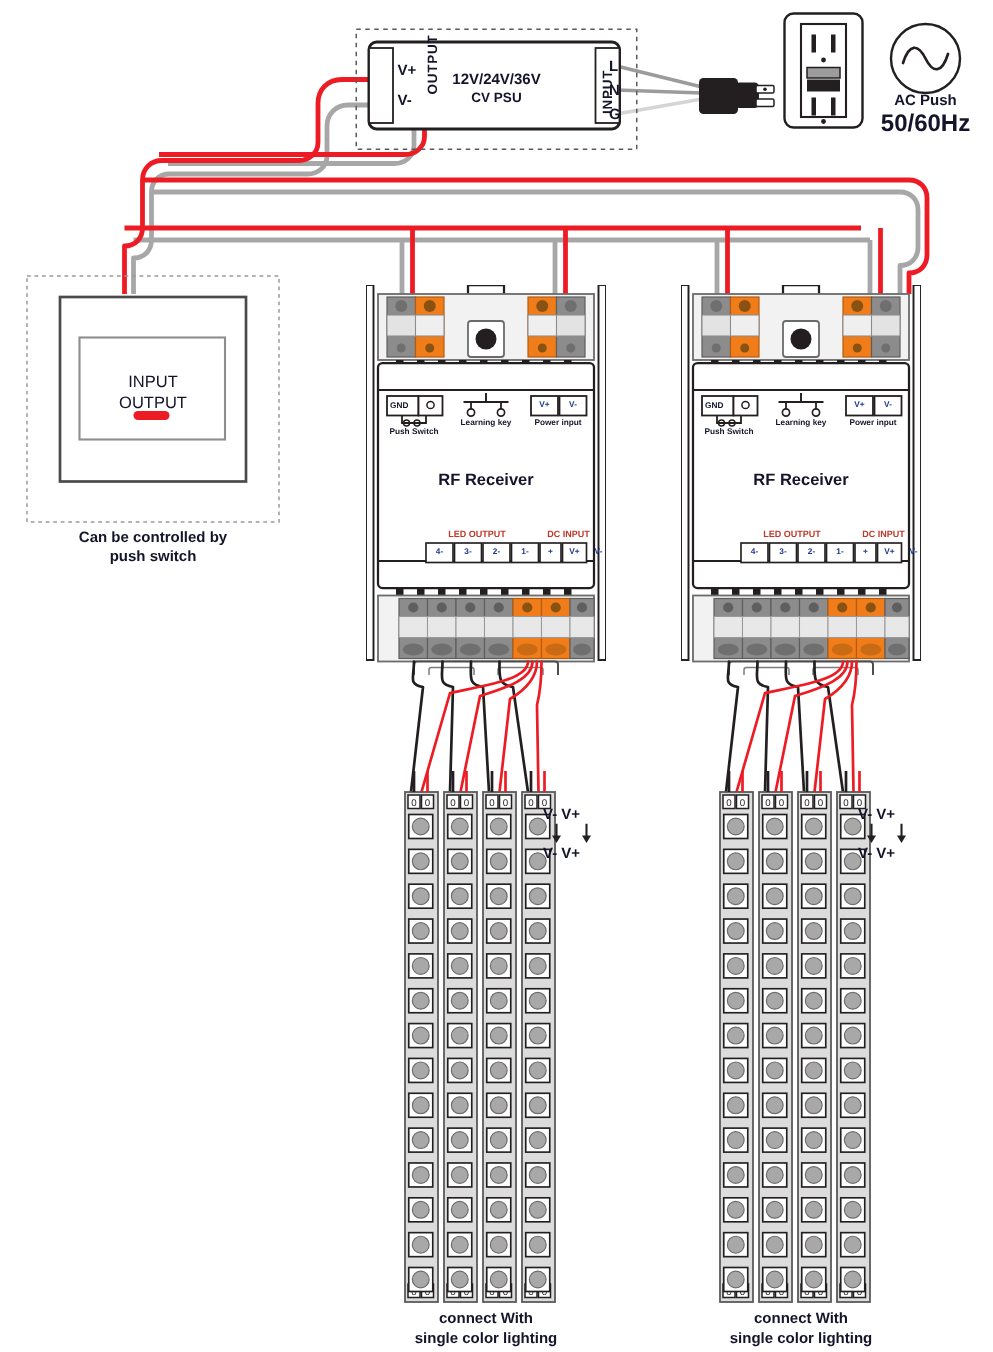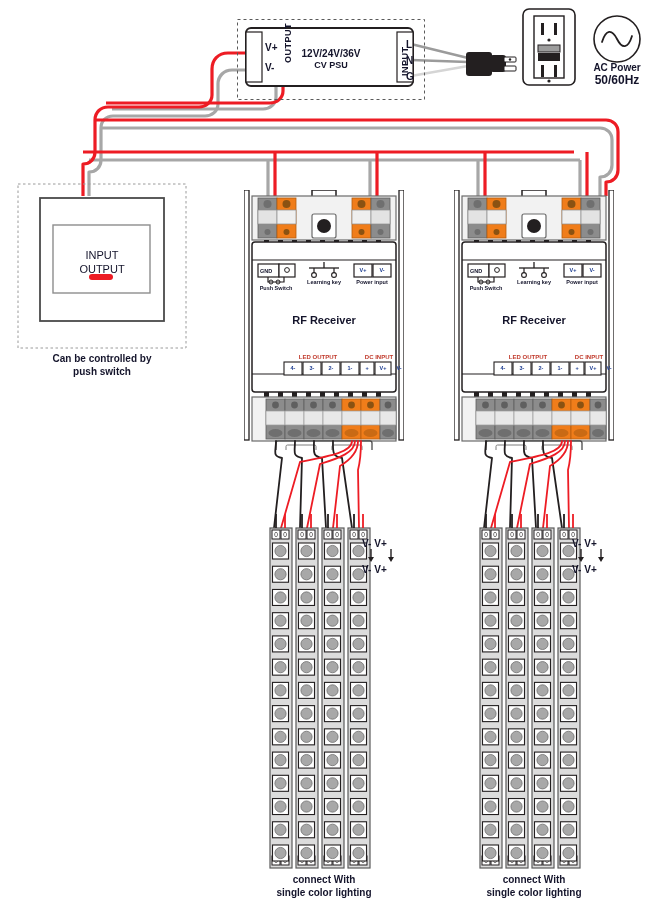--- a/index.html
+++ b/index.html
@@ -92,22 +92,22 @@
   <rect x="16" y="45" width="22" height="8" fill="#231f20"></rect>
   <rect x="19" y="57" width="3" height="12" fill="#231f20"></rect>
   <rect x="32" y="57" width="3" height="12" fill="#231f20"></rect>
   <circle cx="27" cy="73" r="1.6" fill="#231f20"></circle>
 </svg>
 
 <svg class="abs" style="left:592px;top:14px;" width="50" height="50" viewBox="0 0 50 50">
   <circle cx="25" cy="25" r="23" fill="#ffffff" stroke="#231f20" stroke-width="1.6"></circle>
   <path d="M10,28 C14,15 20,15 25,25 C30,35 36,35 40,22" fill="none" stroke="#231f20" stroke-width="1.8" stroke-linecap="round"></path>
 </svg>
-<div class="txt bold ctr" style="left:617px;top:62px;font-size:10px;">AC Power</div>
-<div class="txt bold ctr" style="left:617px;top:74px;font-size:12px;">50/60Hz</div>
+<div class="txt bold ctr" style="left:617px;top:62px;font-size:10px;">AC Push</div>
+<div class="txt bold ctr" style="left:617px;top:74px;font-size:16px;">50/60Hz</div>
 
 <svg class="abs" style="left:17px;top:183px;" width="170" height="166" viewBox="0 0 170 166">
   <rect x="1" y="1" width="168" height="164" fill="none" stroke="#9a9a9a" stroke-width="1" stroke-dasharray="2.5,2.5"></rect>
   <rect x="23" y="15" width="124" height="123" fill="#ffffff" stroke="#4a4a4a" stroke-width="1.8"></rect>
   <rect x="36" y="42" width="97" height="68" fill="#ffffff" stroke="#8d8d8d" stroke-width="1.4"></rect>
   <rect x="72" y="91" width="24" height="6" rx="3" fill="#ed1c24"></rect>
 </svg>
 <div class="txt ctr" style="left:102px;top:249px;font-size:11px;">INPUT</div>
 <div class="txt ctr" style="left:102px;top:263px;font-size:11px;">OUTPUT</div>
 <div class="txt bold ctr" style="left:102px;top:353px;font-size:10px;">Can be controlled by</div>

